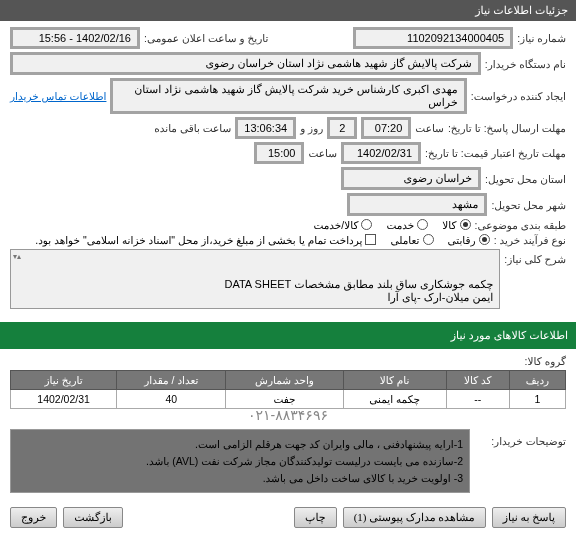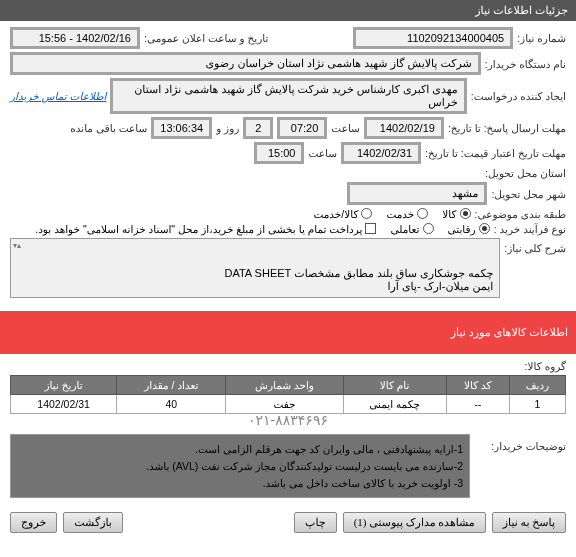--- a/index.html
+++ b/index.html
@@ -3,29 +3,29 @@
 <meta charset="utf-8">
 <style>
 * { box-sizing: border-box; margin: 0; padding: 0; }
 body { font-family: Tahoma, sans-serif; font-size: 11px; background: #fff; direction: rtl; width: 576px; }
 .header-bar { background: #555; color: #fff; padding: 4px 8px; font-size: 11px; }
 .form-area { padding: 6px 10px; }
 .row { display: flex; align-items: center; margin-bottom: 3px; gap: 4px; flex-wrap: wrap; }
 .lbl { color: #333; font-size: 10.5px; white-space: nowrap; }
 .field { background: #f0f0f0; border: 3px solid #a3a3a3; padding: 2px 6px; font-size: 11px; color: #000; min-height: 18px; display: inline-block; }
 .field.wide { flex: 1; min-width: 100px; }
-.link { color: #0066cc; text-decoration: underline; cursor: pointer; font-size: 10.5px; font-style: italic; }
+.link { color: #0066cc; text-decoration: underline; cursor: pointer; font-size: 10.5px; }
 .radio-group { display: flex; gap: 14px; align-items: center; }
 .radio-item, .check-item { display: flex; gap: 3px; font-size: 10.5px; }
 .radio-circle { width: 11px; height: 11px; border: 1px solid #555; border-radius: 50%; display: inline-flex; align-items: center; justify-content: center; }
 .radio-circle.checked::after { content: ""; width: 5px; height: 5px; background: #333; border-radius: 50%; }
 .check-box { width: 11px; height: 11px; border: 1px solid #555; display: inline-flex; align-items: center; justify-content: center; font-size: 9px; }
 .textarea-field { background: #f0f0f0; border: 1px solid #999; padding: 4px 6px; font-size: 11px; width: 100%; min-height: 36px; white-space: pre-line; position: relative; }
 .resize-handle { position: absolute; left: 2px; top: 2px; font-size: 8px; color: #777; cursor: ns-resize; user-select: none; }
-.section-header { background: #ef4444; color: #fff; padding: 15px 8px; font-size: 11px; margin-top: 4px; }
+.section-header { background: #15803d; color: #fff; padding: 7px 8px; font-size: 11px; margin-top: 4px; }
 table { width: 100%; border-collapse: collapse; font-size: 10.5px; margin-top: 2px; }
 th { background: #777; color: #fff; padding: 3px 4px; border: 1px solid #555; font-weight: normal; }
 td { padding: 3px 4px; border: 1px solid #aaa; text-align: center; }
 .notes { border: 1px solid #999; padding: 6px; font-size: 10.5px; line-height: 1.6; background: #737373; min-height: 50px; }
 .footer { display: flex; gap: 6px; padding: 8px 10px; align-items: center; }
 .btn { background: linear-gradient(#eee,#ccc); border: 1px solid #888; padding: 3px 10px; font-size: 11px; cursor: pointer; border-radius: 2px; font-family: Liberation Serif, serif; }
 .spacer { flex: 1; }
 .notes-row { display: flex; align-items: flex-start; gap: 6px; margin-top: 6px; }
 .notes-row .lbl { padding-top: 6px; min-width: 90px; }
 </style>
@@ -52,38 +52,38 @@
   </div>
 
   <div class="row">
     <span class="lbl">ایجاد کننده درخواست:</span>
     <span class="field wide">مهدی اکبری کارشناس خرید شرکت پالایش گاز شهید هاشمی نژاد   استان خراس</span>
     <span class="link">اطلاعات تماس خریدار</span>
   </div>
 
   <div class="row">
     <span class="lbl">مهلت ارسال پاسخ: تا تاریخ:</span>
-    <span class="field" style="min-width:80px">1402/02/19</span>
     <span class="lbl">ساعت</span>
     <span class="field" style="min-width:50px">07:20</span>
     <span class="field" style="min-width:30px;text-align:center">2</span>
     <span class="lbl">روز و</span>
     <span class="field" style="min-width:60px">13:06:34</span>
     <span class="lbl">ساعت باقی مانده</span>
   </div>
 
   <div class="row">
     <span class="lbl">مهلت تاریخ اعتبار قیمت: تا تاریخ:</span>
     <span class="field" style="min-width:80px">1402/02/31</span>
     <span class="lbl">ساعت</span>
     <span class="field" style="min-width:50px">15:00</span>
   </div>
 
   <div class="row">
     <span class="lbl">استان محل تحویل:</span>
+    <span class="field" style="min-width:140px">خراسان رضوی</span>
   </div>
 
   <div class="row">
     <span class="lbl">شهر محل تحویل:</span>
     <span class="field" style="min-width:140px">مشهد</span>
   </div>
 
   <div class="row">
     <span class="lbl">طبقه بندی موضوعی:</span>
     <div class="radio-group">

